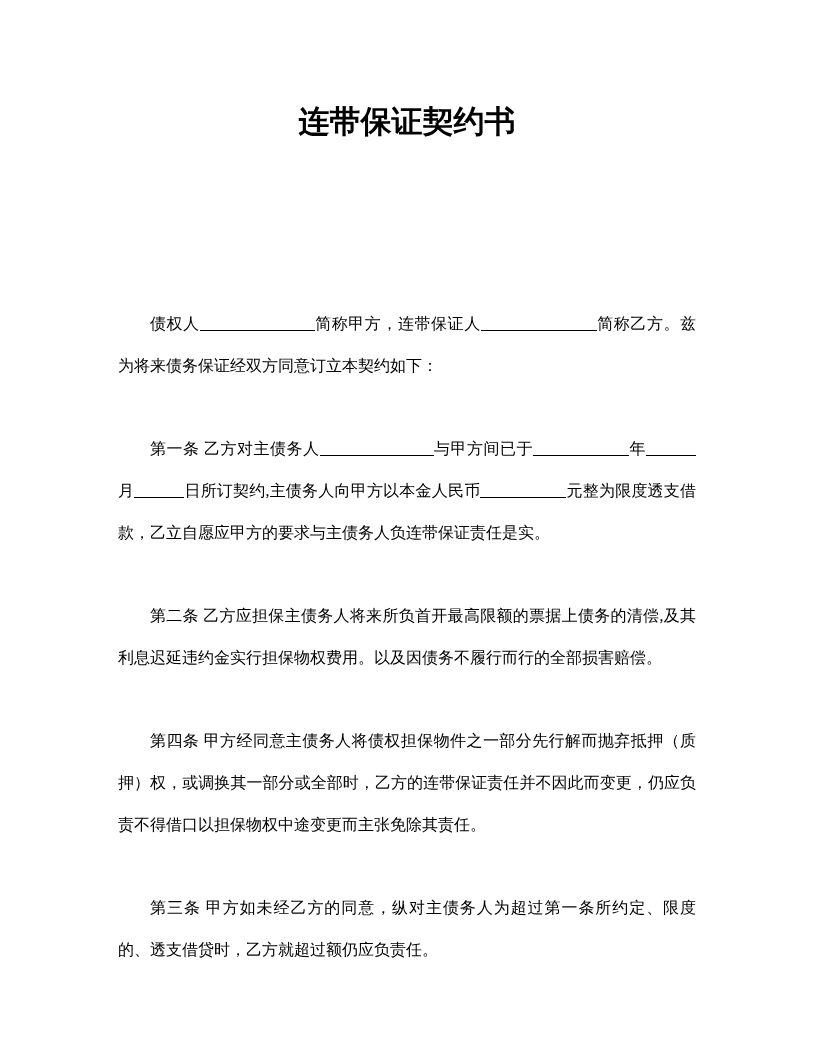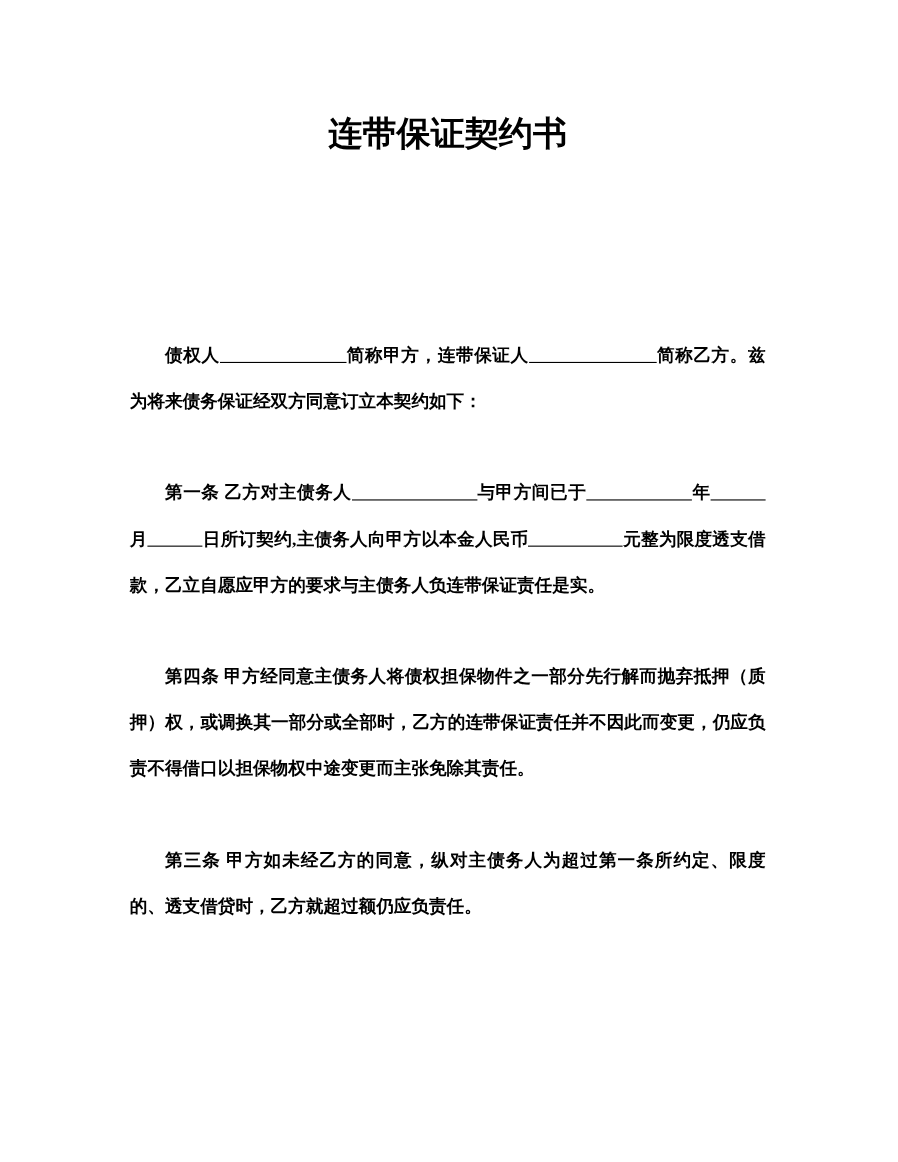--- a/index.html
+++ b/index.html
@@ -25,21 +25,20 @@
     font-size: 31px;
     line-height: 46px;
     font-weight: bold;
     text-align: center;
     letter-spacing: 0;
     font-family: "Liberation Sans", "DejaVu Sans", sans-serif;
     color: #000000;
   }
   .doc-body {
     font-size: 16px;
-    font-weight: bold;
   }
   .para {
     margin: 0 0 41px 0;
     font-size: 16px;
     line-height: 42px;
     text-align: justify;
     text-indent: 32px;
     word-break: normal;
     color: #000000;
   }
@@ -57,16 +56,17 @@
   }
 </style>
 </head>
 <body>
 
 <div class="page">
   <h1 class="doc-title">连带保证契约书</h1>
   <div class="doc-body">
       <p class="para"><span class="text-run">债权人</span><span class="blank" style="width: 115px; border-bottom-color: rgb(0, 0, 0);"></span><span class="text-run">简称甲方，连带保证人</span><span class="blank" style="width: 116px; border-bottom-color: rgb(0, 0, 0);"></span><span class="text-run">简称乙方。兹为将来债务保证经双方同意订立本契约如下：</span></p>
       <p class="para"><span class="text-run">第一条 乙方对主债务人</span><span class="blank" style="width: 114px; border-bottom-color: rgb(0, 0, 0);"></span><span class="text-run">与甲方间已于</span><span class="blank" style="width: 96px; border-bottom-color: rgb(0, 0, 0);"></span><span class="text-run">年</span><span class="blank" style="width: 50px; border-bottom-color: rgb(0, 0, 0);"></span><span class="text-run">月</span><span class="blank" style="width: 50px; border-bottom-color: rgb(0, 0, 0);"></span><span class="text-run">日所订契约,主债务人向甲方以本金人民币</span><span class="blank" style="width: 86px; border-bottom-color: rgb(0, 0, 0);"></span><span class="text-run">元整为限度透支借款，乙立自愿应甲方的要求与主债务人负连带保证责任是实。</span></p>
+      <p class="para"><span class="text-run">第二条 乙方应担保主债务人将来所负首开最高限额的票据上债务的清偿,及其利息迟延违约金实行担保物权费用。以及因债务不履行而行的全部损害赔偿。</span></p>
       <p class="para"><span class="text-run">第四条 甲方经同意主债务人将债权担保物件之一部分先行解而抛弃抵押（质押）权，或调换其一部分或全部时，乙方的连带保证责任并不因此而变更，仍应负责不得借口以担保物权中途变更而主张免除其责任。</span></p>
       <p class="para"><span class="text-run">第三条 甲方如未经乙方的同意，纵对主债务人为超过第一条所约定、限度的、透支借贷时，乙方就超过额仍应负责任。</span></p>
     </div>
 </div>
 
 </body></html>

